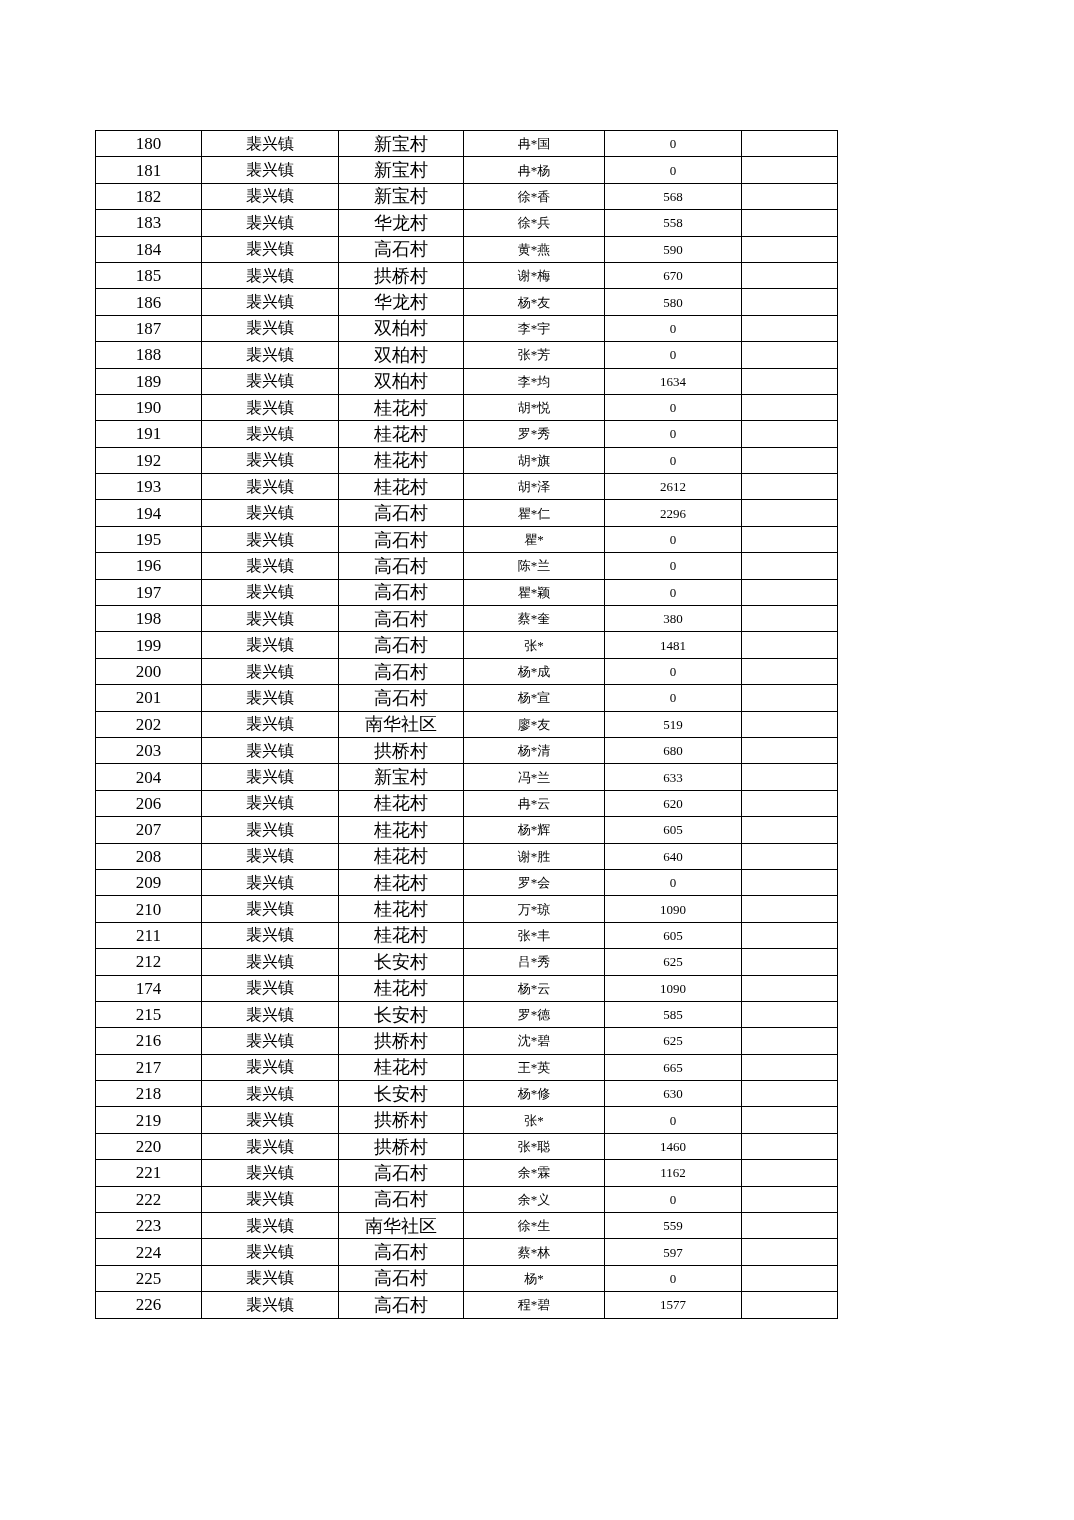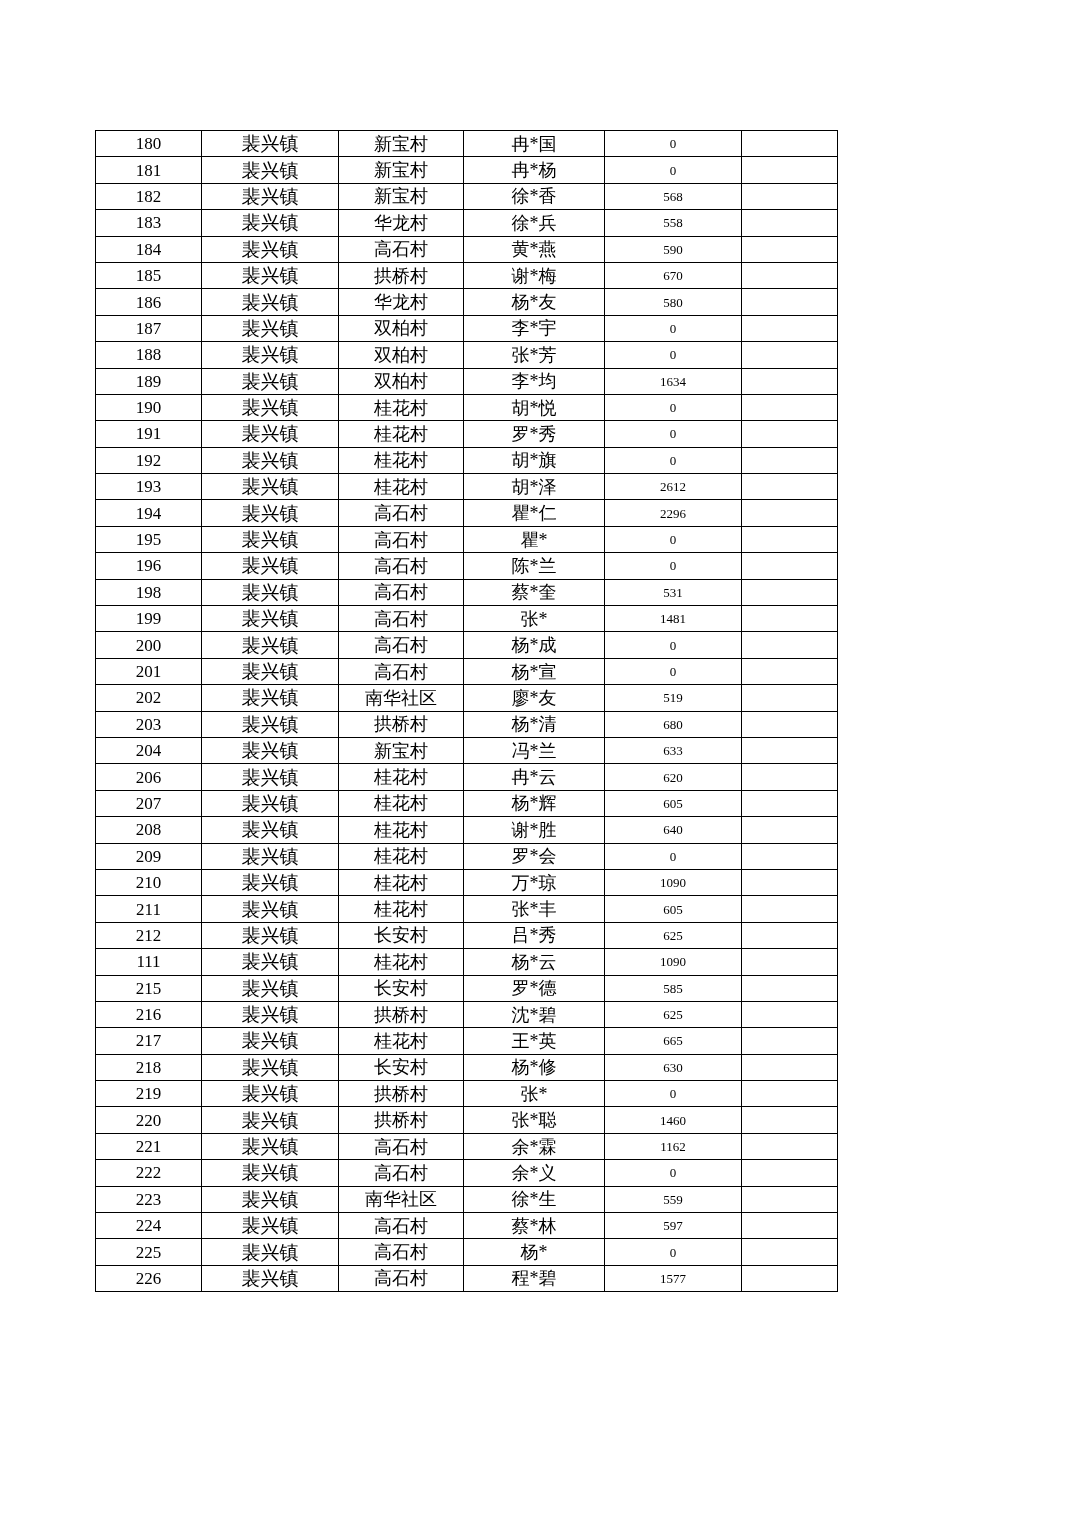--- a/index.html
+++ b/index.html
@@ -27,23 +27,23 @@
     border: 1px solid #000000;
     text-align: center;
     vertical-align: middle;
     padding: 0;
     height: 25.4px;
     overflow: hidden;
     white-space: nowrap;
     line-height: 1;
   }
   td.c-no    { width: 105px; font-size: 17px; }
-  td.c-town  { width: 136px; font-size: 19px; }
+  td.c-town  { width: 136px; font-size: 16px; }
   td.c-vill  { width: 124px; font-size: 18px; }
-  td.c-name  { width: 140px; font-size: 18px; }
+  td.c-name  { width: 140px; font-size: 13px; }
   td.c-amt   { width: 136px; font-size: 13px; }
   td.c-blank { width: 95px;  font-size: 13px; }
 </style>
 </head>
 <body>
 
 <div class="sheet">
   <table class="data-table">
     <tbody>
         <tr>
@@ -176,25 +176,33 @@
         </tr>
         <tr>
           <td class="c-no">196</td>
           <td class="c-town">裴兴镇</td>
           <td class="c-vill">高石村</td>
           <td class="c-name">陈*兰</td>
           <td class="c-amt">0</td>
           <td class="c-blank"></td>
         </tr>
         <tr>
+          <td class="c-no">197</td>
+          <td class="c-town">裴兴镇</td>
+          <td class="c-vill">高石村</td>
+          <td class="c-name">瞿*颖</td>
+          <td class="c-amt">0</td>
+          <td class="c-blank"></td>
+        </tr>
+        <tr>
           <td class="c-no">198</td>
           <td class="c-town">裴兴镇</td>
           <td class="c-vill">高石村</td>
           <td class="c-name">蔡*奎</td>
-          <td class="c-amt">531</td>
+          <td class="c-amt">380</td>
           <td class="c-blank"></td>
         </tr>
         <tr>
           <td class="c-no">199</td>
           <td class="c-town">裴兴镇</td>
           <td class="c-vill">高石村</td>
           <td class="c-name">张*</td>
           <td class="c-amt">1481</td>
           <td class="c-blank"></td>
         </tr>
@@ -288,21 +296,21 @@
         </tr>
         <tr>
           <td class="c-no">212</td>
           <td class="c-town">裴兴镇</td>
           <td class="c-vill">长安村</td>
           <td class="c-name">吕*秀</td>
           <td class="c-amt">625</td>
           <td class="c-blank"></td>
         </tr>
         <tr>
-          <td class="c-no">111</td>
+          <td class="c-no">174</td>
           <td class="c-town">裴兴镇</td>
           <td class="c-vill">桂花村</td>
           <td class="c-name">杨*云</td>
           <td class="c-amt">1090</td>
           <td class="c-blank"></td>
         </tr>
         <tr>
           <td class="c-no">215</td>
           <td class="c-town">裴兴镇</td>
           <td class="c-vill">长安村</td>

